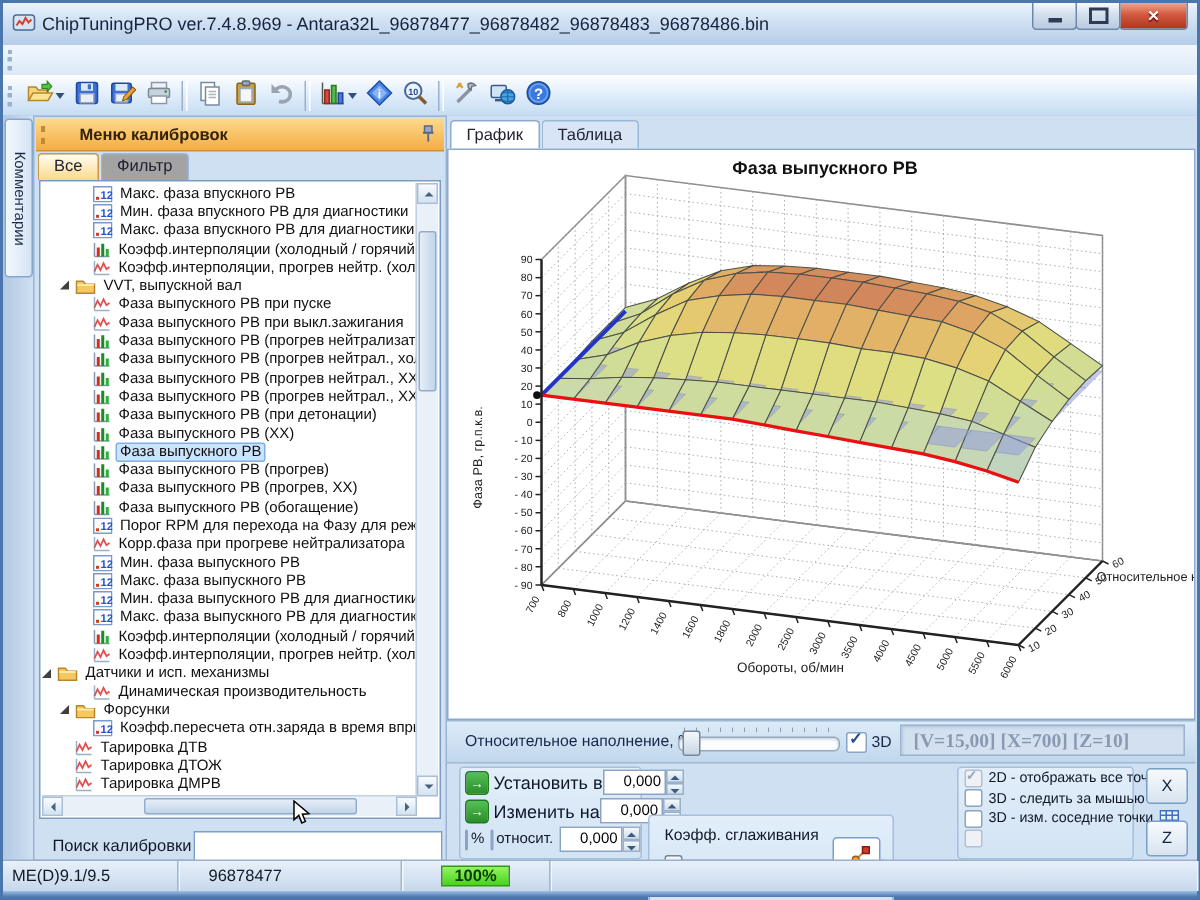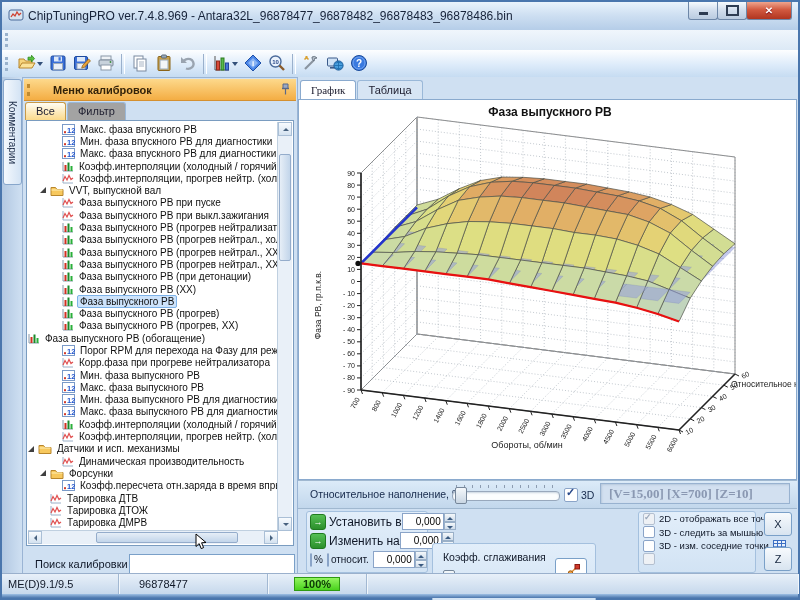--- a/index.html
+++ b/index.html
@@ -64,21 +64,21 @@
   .sarrow.right::after{border-left-color:#47617e;left:5px;top:3px;}
   .sthumb{position:absolute;left:1px;right:1px;top:32px;height:105px;background:linear-gradient(90deg,#e6eef7,#c2d5ea);border:1px solid #94accb;border-radius:2px;}
   .sthumbh{position:absolute;top:1px;bottom:1px;left:68px;width:140px;background:linear-gradient(#e6eef7,#c2d5ea);border:1px solid #94accb;border-radius:2px;}
   .search-row{position:absolute;left:0;right:0;top:474px;height:26px;}
   .slabel{position:absolute;left:12px;top:6px;color:#101828;}
   .sinput{position:absolute;left:106px;top:2px;width:158px;height:17px;border:1px solid #7aa0c8;background:#fff;font:10px "Liberation Sans",sans-serif;padding:1px 3px;}
   
   .right-panel{position:absolute;left:296px;top:75px;right:0;bottom:24px;background:#cfe0f2;}
   .rp-tabs{position:absolute;left:2px;top:1px;height:21px;display:flex;align-items:flex-end;}
   .rtab{padding:3px 10px;background:#d7e5f4;border:1px solid #9ab8d8;border-bottom:none;border-radius:3px 3px 0 0;margin-right:1px;color:#223;}
-  .rtab.active{background:#fff;border-color:#8aaace;font-family:Liberation Serif, serif;}
+  .rtab.active{background:#fff;border-color:#8aaace;}
   .chart-box{position:absolute;left:0;top:22px;width:499px;height:381px;background:#fff;border:1px solid #8aaace;box-sizing:border-box;}
   svg text{font-family:"Liberation Sans",sans-serif;}
   
   .crow1{position:absolute;left:0;top:403px;width:499px;height:27px;background:linear-gradient(#dcebf8,#c2d7ec);border-top:1px solid #a0b8d0;border-bottom:1px solid #a0b8d0;}
   .fill-label{position:absolute;left:12px;top:7px;font-size:10.5px;color:#15284a;}
   .slider{position:absolute;}
   .slider .ticks{position:absolute;left:4px;right:4px;top:0;height:3px;
     background:repeating-linear-gradient(90deg,#8c9cb0 0 1px,transparent 1px 8px);}
   .slider .track{position:absolute;left:0;right:0;top:6px;height:8px;background:#fbfdfe;border:1px solid #98a8bc;border-radius:4px;box-shadow:inset 0 1px 2px #c8d4e0;}
   .slider .thumb{position:absolute;top:2px;width:10px;height:15px;background:linear-gradient(#f4f8fb,#c9d6e3);border:1px solid #76879a;border-radius:2px;}
@@ -475,21 +475,21 @@
             <span class="ti">
               <svg width="12" height="11" viewBox="0 0 12 11">
                 <path d="M1,10 H11 M1,10 V1" stroke="#8899aa"></path>
                 <rect x="2.5" y="4" width="2" height="6" fill="#d03022"></rect>
                 <rect x="5.5" y="1.5" width="2" height="8.5" fill="#1a8a2a"></rect>
                 <rect x="8.5" y="5" width="2" height="5" fill="#2ab03a"></rect>
               </svg>
             </span>
             <span class="tl">Фаза выпускного РВ (прогрев, XX)</span>
           </div>
-          <div class="trow" style="">
+          <div class="trow" style="padding-left: 34px;">
             <span class="ti">
               <svg width="12" height="11" viewBox="0 0 12 11">
                 <path d="M1,10 H11 M1,10 V1" stroke="#8899aa"></path>
                 <rect x="2.5" y="4" width="2" height="6" fill="#d03022"></rect>
                 <rect x="5.5" y="1.5" width="2" height="8.5" fill="#1a8a2a"></rect>
                 <rect x="8.5" y="5" width="2" height="5" fill="#2ab03a"></rect>
               </svg>
             </span>
             <span class="tl">Фаза выпускного РВ (обогащение)</span>
           </div>

